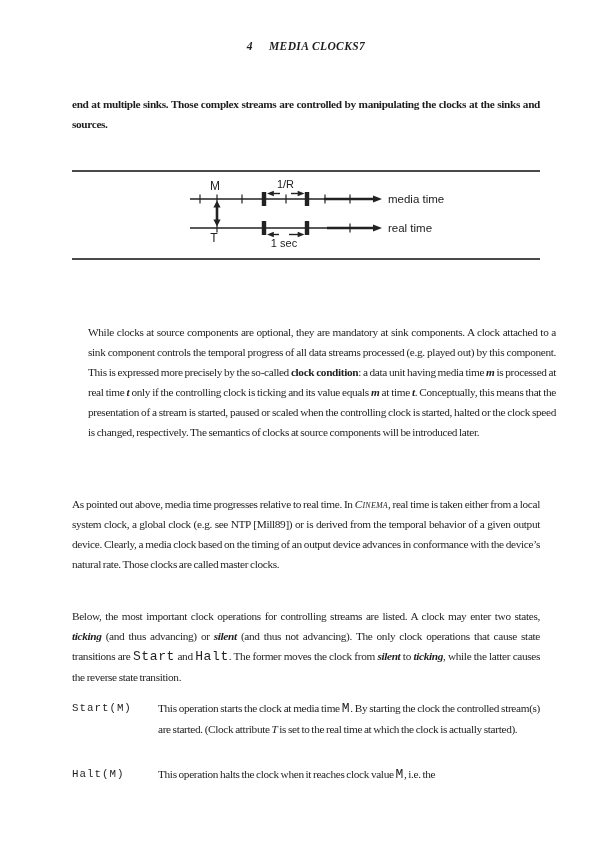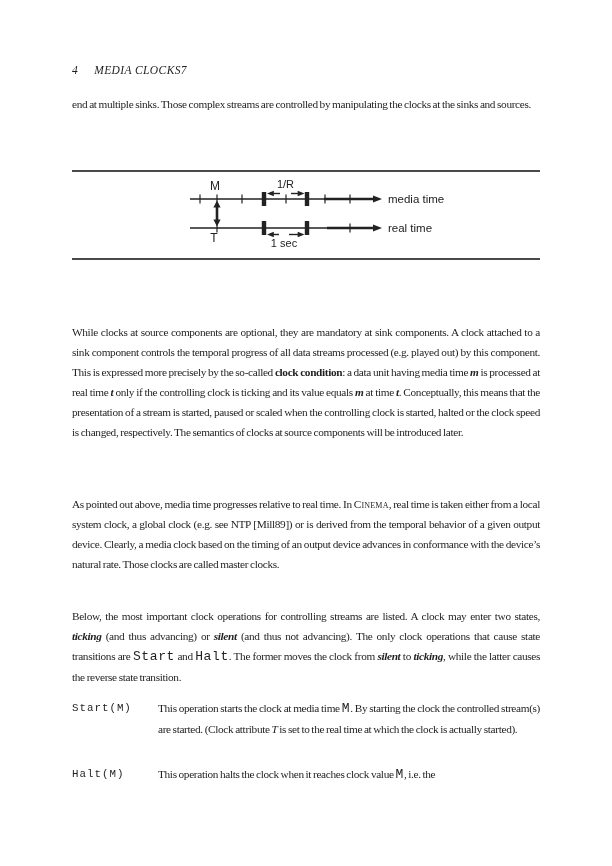--- a/index.html
+++ b/index.html
@@ -7,48 +7,48 @@
     position: relative;
     width: 612px;
     height: 866px;
     background: #ffffff;
     font-family: "Liberation Serif", "DejaVu Serif", serif;
     color: #1f1f1f;
     overflow: hidden;
   }
   .running-header {
     position: absolute;
-    top: 64px; left: 72px; width: 468px;
-    display: flex; justify-content: flex-start; align-items: baseline;
-    font-style: italic; font-weight: 400;
+    top: 40px; left: 72px; width: 468px;
+    display: flex; justify-content: center; align-items: baseline;
+    font-style: italic; font-weight: 700;
     font-size: 11.5px; letter-spacing: 0.4px;
   }
   .sec-num { margin-right: 16px; }
   .body-par {
     position: absolute;
     left: 72px; width: 468px;
     margin: 0;
     font-size: 11.3px;
     line-height: 20px;
     letter-spacing: -0.35px;
     word-spacing: -0.6px;
     text-align: justify;
   }
-  .pos-intro { top: 94px; }
-  .pos-p2 { top: 322px; }
+  .pos-intro { top: 94px; font-weight: bold; }
+  .pos-p2 { top: 322px; margin-left: 16px; }
   .pos-p3 { top: 494px; }
   .pos-p4 { top: 606px; }
   .seg-b  { font-weight: bold; }
   .seg-i  { font-style: italic; }
   .seg-bi { font-weight: bold; font-style: italic; }
   .seg-m  {
     font-family: "Liberation Mono", "DejaVu Sans Mono", monospace;
     font-size: 13px; letter-spacing: 0.6px; word-spacing: 0;
   }
-  .seg-sc { font-variant: small-caps; letter-spacing: 0.2px; }
+  .seg-sc { font-variant: small-caps; font-style: italic; letter-spacing: 0.2px; }
   .figure-block {
     position: absolute;
     top: 170px; left: 72px; width: 468px;
     margin: 0; padding: 0 0 4px 0;
     border-top: 2.5px solid #4a4a4a;
     border-bottom: 2.5px solid #4a4a4a;
   }
   .fig-svg { display: block; margin: 3px 0 0 0; }
   .fig-caption {
     margin-top: 1px;

